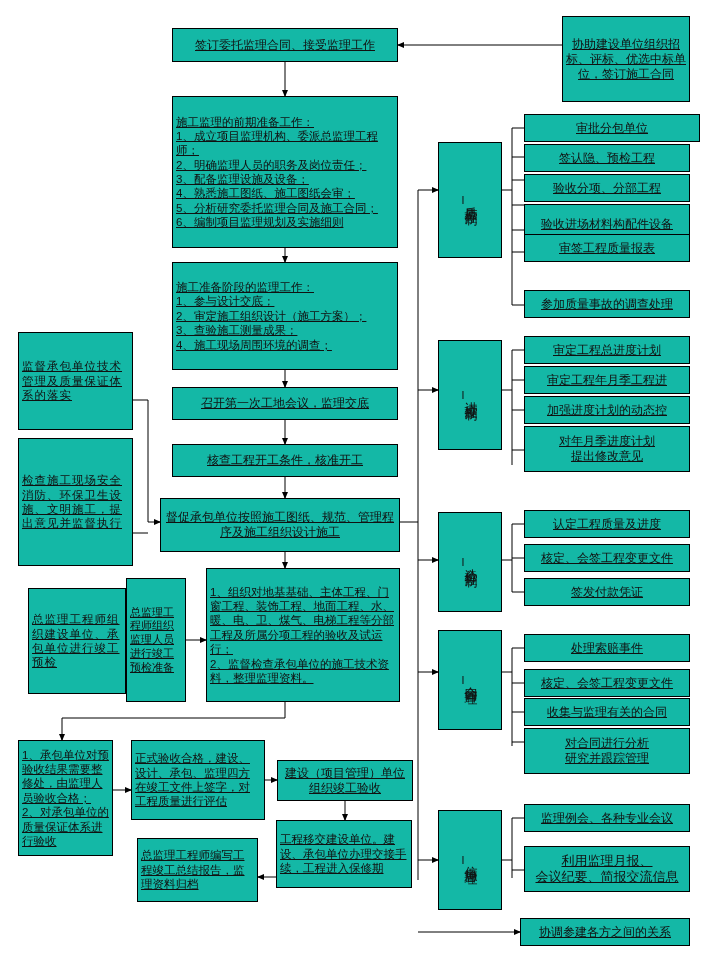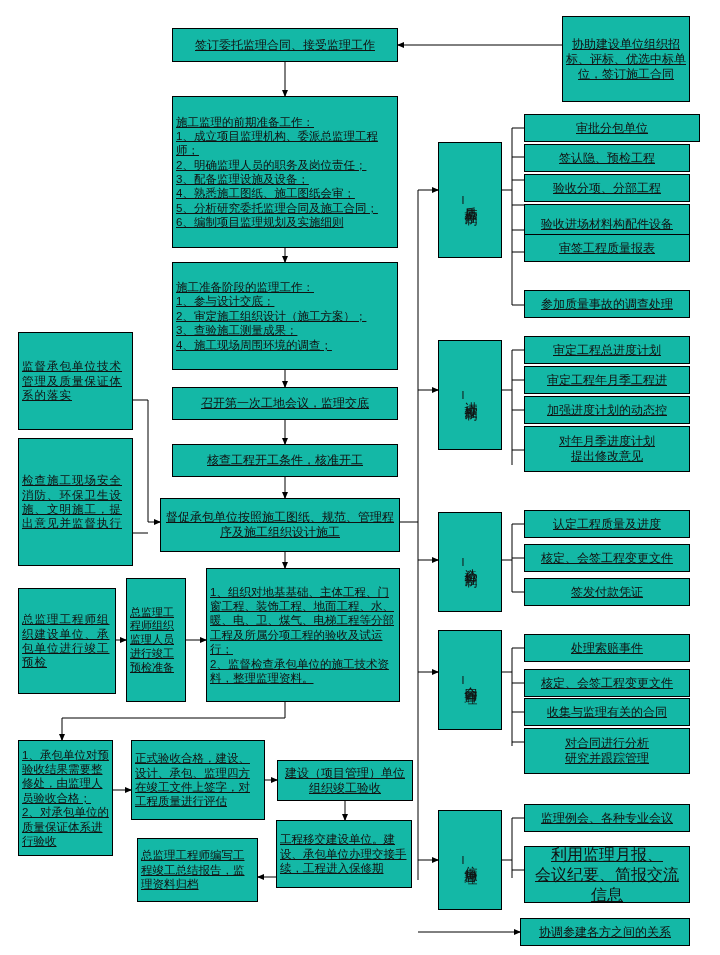--- a/index.html
+++ b/index.html
@@ -149,21 +149,21 @@
   <div class="box" style="left:172px;top:387px;width:226px;height:33px;font-size:12px;">召开第一次工地会议，监理交底</div>
 
   <div class="box" style="left:172px;top:444px;width:226px;height:33px;font-size:12px;">核查工程开工条件，核准开工</div>
 
   <div class="box" style="left:160px;top:498px;width:240px;height:54px;font-size:12px;">督促承包单位按照施工图纸、规范、管理程序及施工组织设计施工</div>
 
   <div class="box left" style="left:18px;top:332px;width:115px;height:98px;font-size:11.5px;letter-spacing:1px;">监督承包单位技术管理及质量保证体系的落实</div>
 
   <div class="box left" style="left:18px;top:438px;width:115px;height:128px;font-size:11.5px;letter-spacing:1px;">检查施工现场安全消防、环保卫生设施、文明施工，提出意见并监督执行</div>
 
-  <div class="box left" style="left:18px;top:588px;width:98px;height:106px;font-size:11.5px;letter-spacing:1px;">总监理工程师组织建设单位、承包单位进行竣工预检</div>
+  <div class="box left" style="left:28px;top:588px;width:98px;height:106px;font-size:11.5px;letter-spacing:1px;">总监理工程师组织建设单位、承包单位进行竣工预检</div>
 
   <div class="box left" style="left:126px;top:578px;width:60px;height:124px;font-size:11px;">总监理工程师组织监理人员进行竣工预检准备</div>
 
   <div class="box left" style="left:206px;top:568px;width:194px;height:134px;font-size:11.5px;">1、组织对地基基础、主体工程、门窗工程、装饰工程、地面工程、水、暖、电、卫、煤气、电梯工程等分部工程及所属分项工程的验收及试运行；
 2、监督检查承包单位的施工技术资料，整理监理资料。</div>
 
   <div class="box left" style="left:18px;top:740px;width:95px;height:116px;font-size:11.5px;">1、承包单位对预验收结果需要整修处，由监理人员验收合格；
 2、对承包单位的质量保证体系进行验收</div>
 
   <div class="box left" style="left:131px;top:740px;width:134px;height:80px;font-size:11.5px;">正式验收合格，建设、设计、承包、监理四方在竣工文件上签字，对工程质量进行评估</div>
@@ -196,18 +196,18 @@
 
   <div class="box vert" style="left:438px;top:630px;width:64px;height:100px;font-size:13px;">合同管理</div>
   <div class="box" style="left:524px;top:634px;width:166px;height:28px;font-size:12px;">处理索赔事件</div>
   <div class="box" style="left:524px;top:669px;width:166px;height:28px;font-size:12px;">核定、会签工程变更文件</div>
   <div class="box" style="left:524px;top:698px;width:166px;height:28px;font-size:12px;">收集与监理有关的合同</div>
   <div class="box" style="left:524px;top:728px;width:166px;height:46px;font-size:12px;">对合同进行分析
 研究并跟踪管理</div>
 
   <div class="box vert" style="left:438px;top:810px;width:64px;height:100px;font-size:13px;">信息管理</div>
   <div class="box" style="left:524px;top:804px;width:166px;height:28px;font-size:12px;">监理例会、各种专业会议</div>
-  <div class="box" style="left:524px;top:846px;width:166px;height:57px;font-size:16px;">利用监理月报、
+  <div class="box" style="left:524px;top:846px;width:166px;height:46px;font-size:13px;">利用监理月报、
 会议纪要、简报交流信息</div>
 
   <div class="box" style="left:520px;top:918px;width:170px;height:28px;font-size:12px;">协调参建各方之间的关系</div>
 
 </div>
 
 </body></html>

